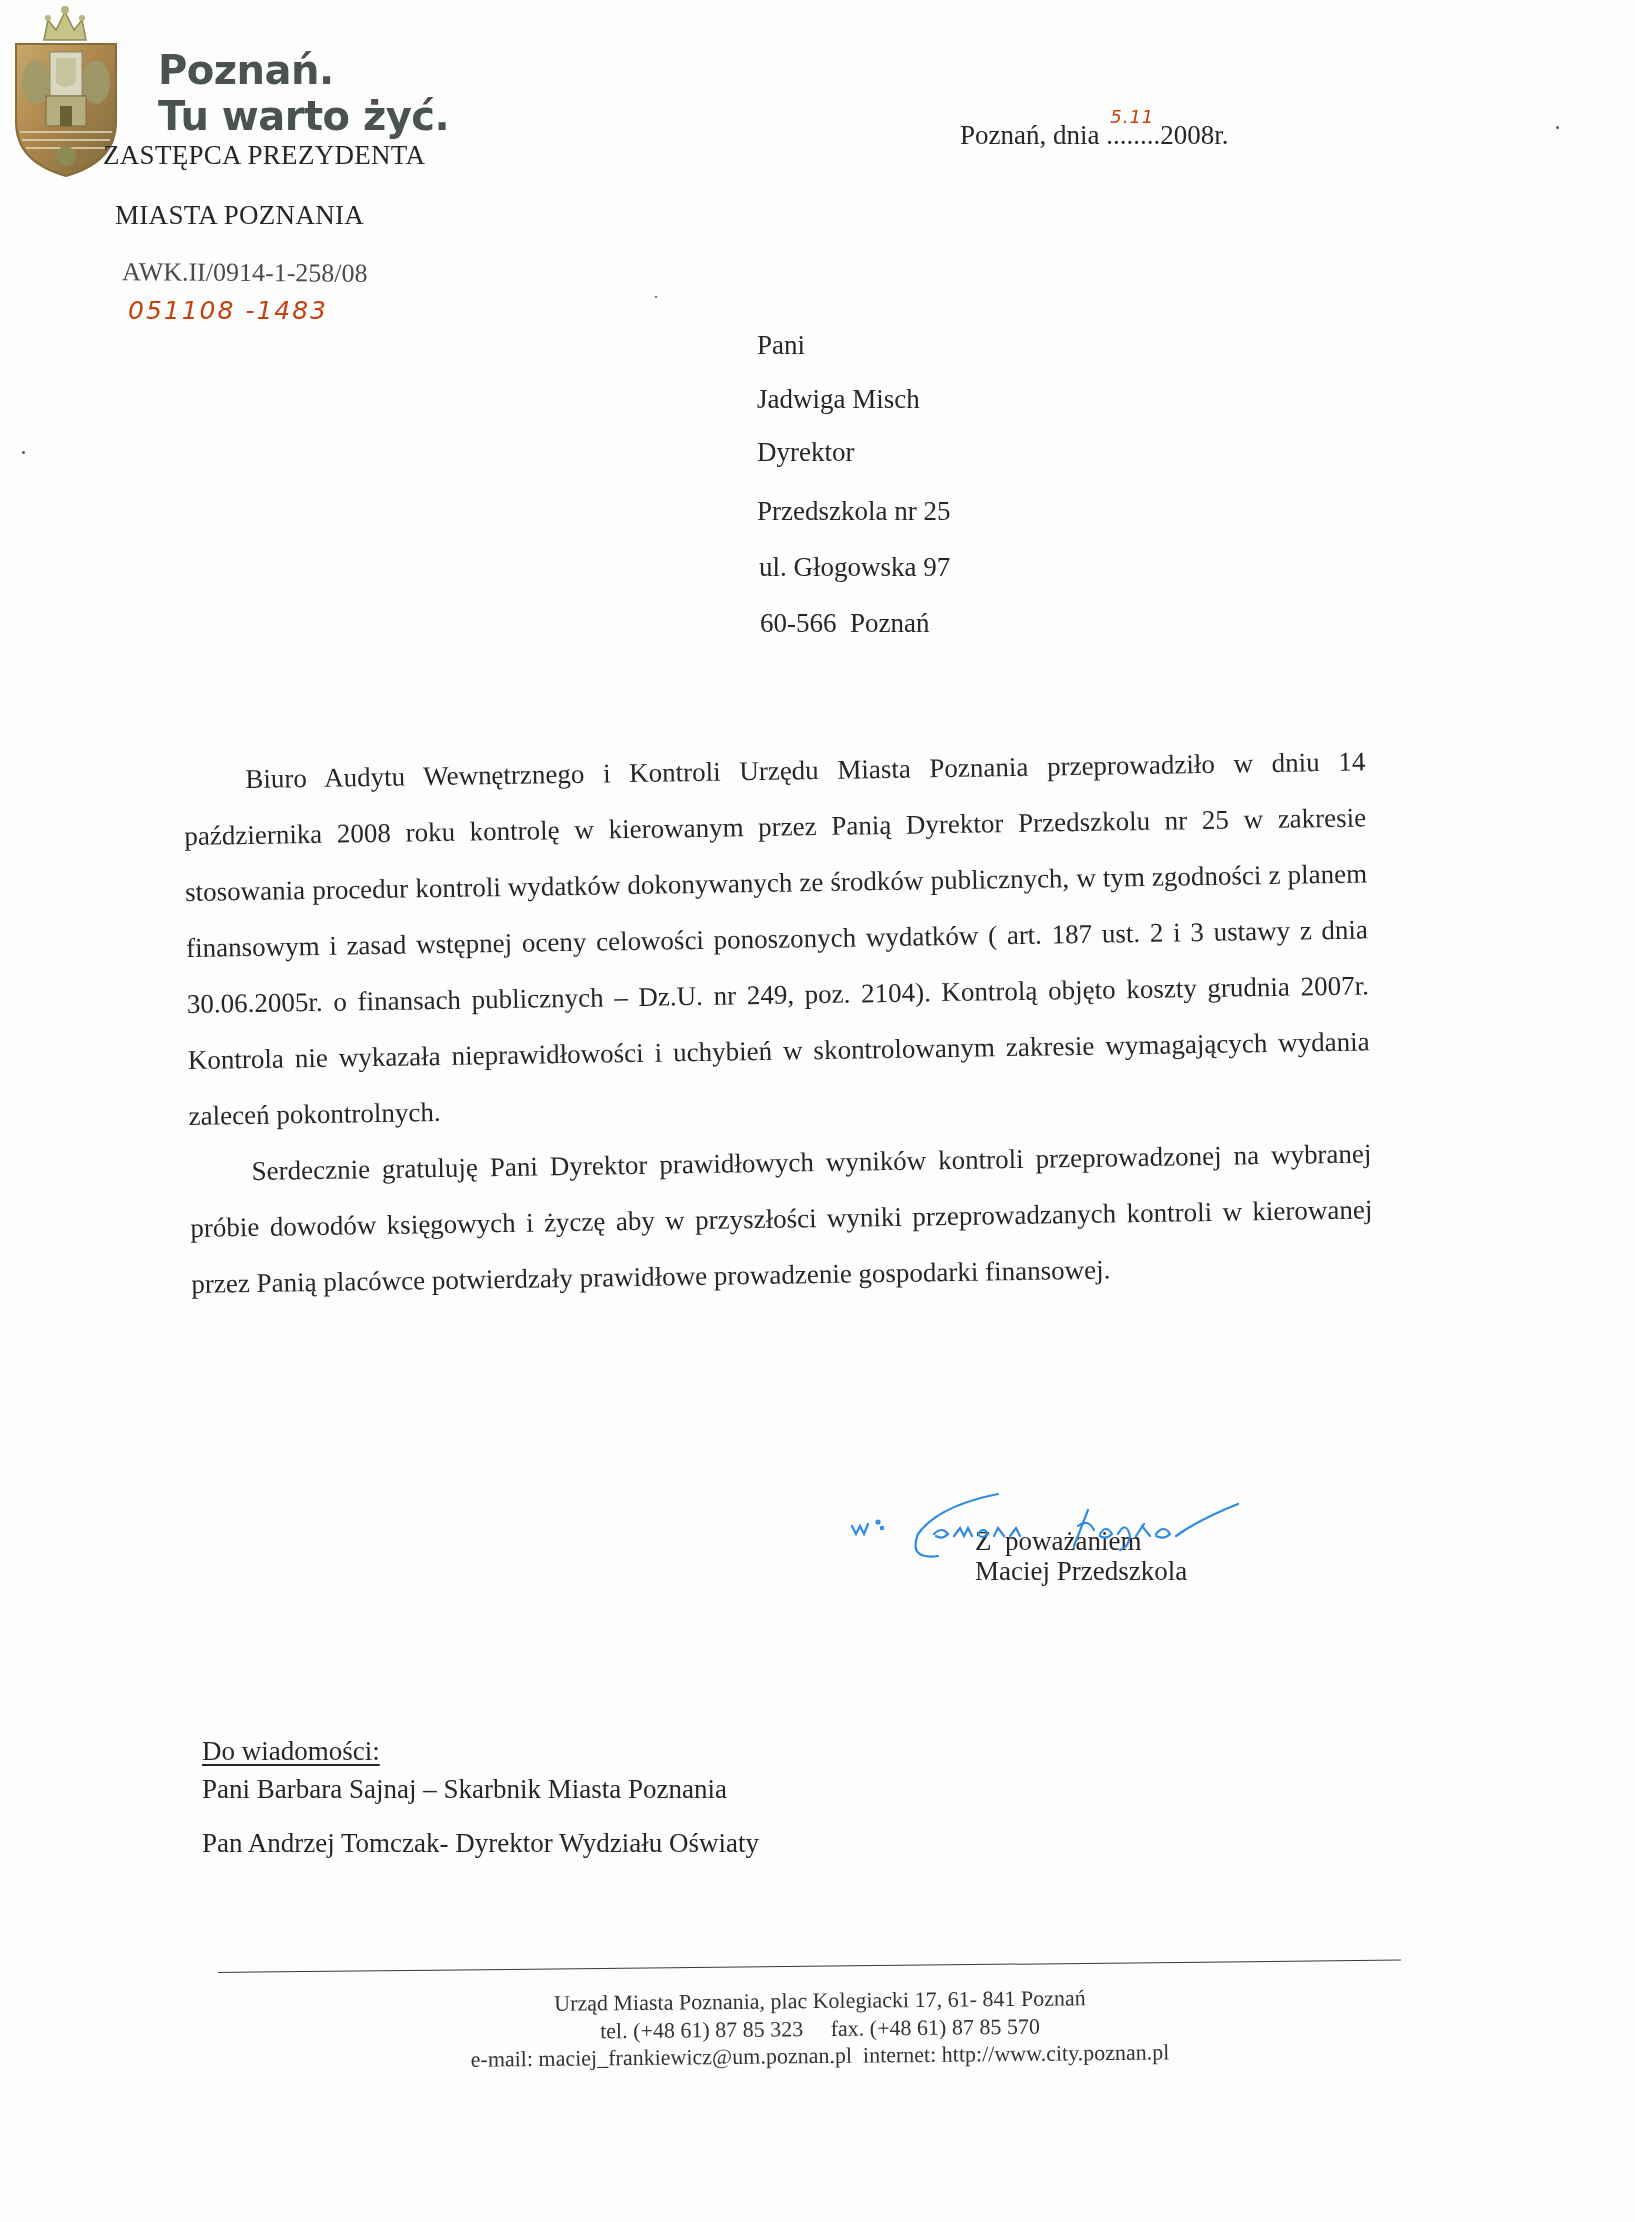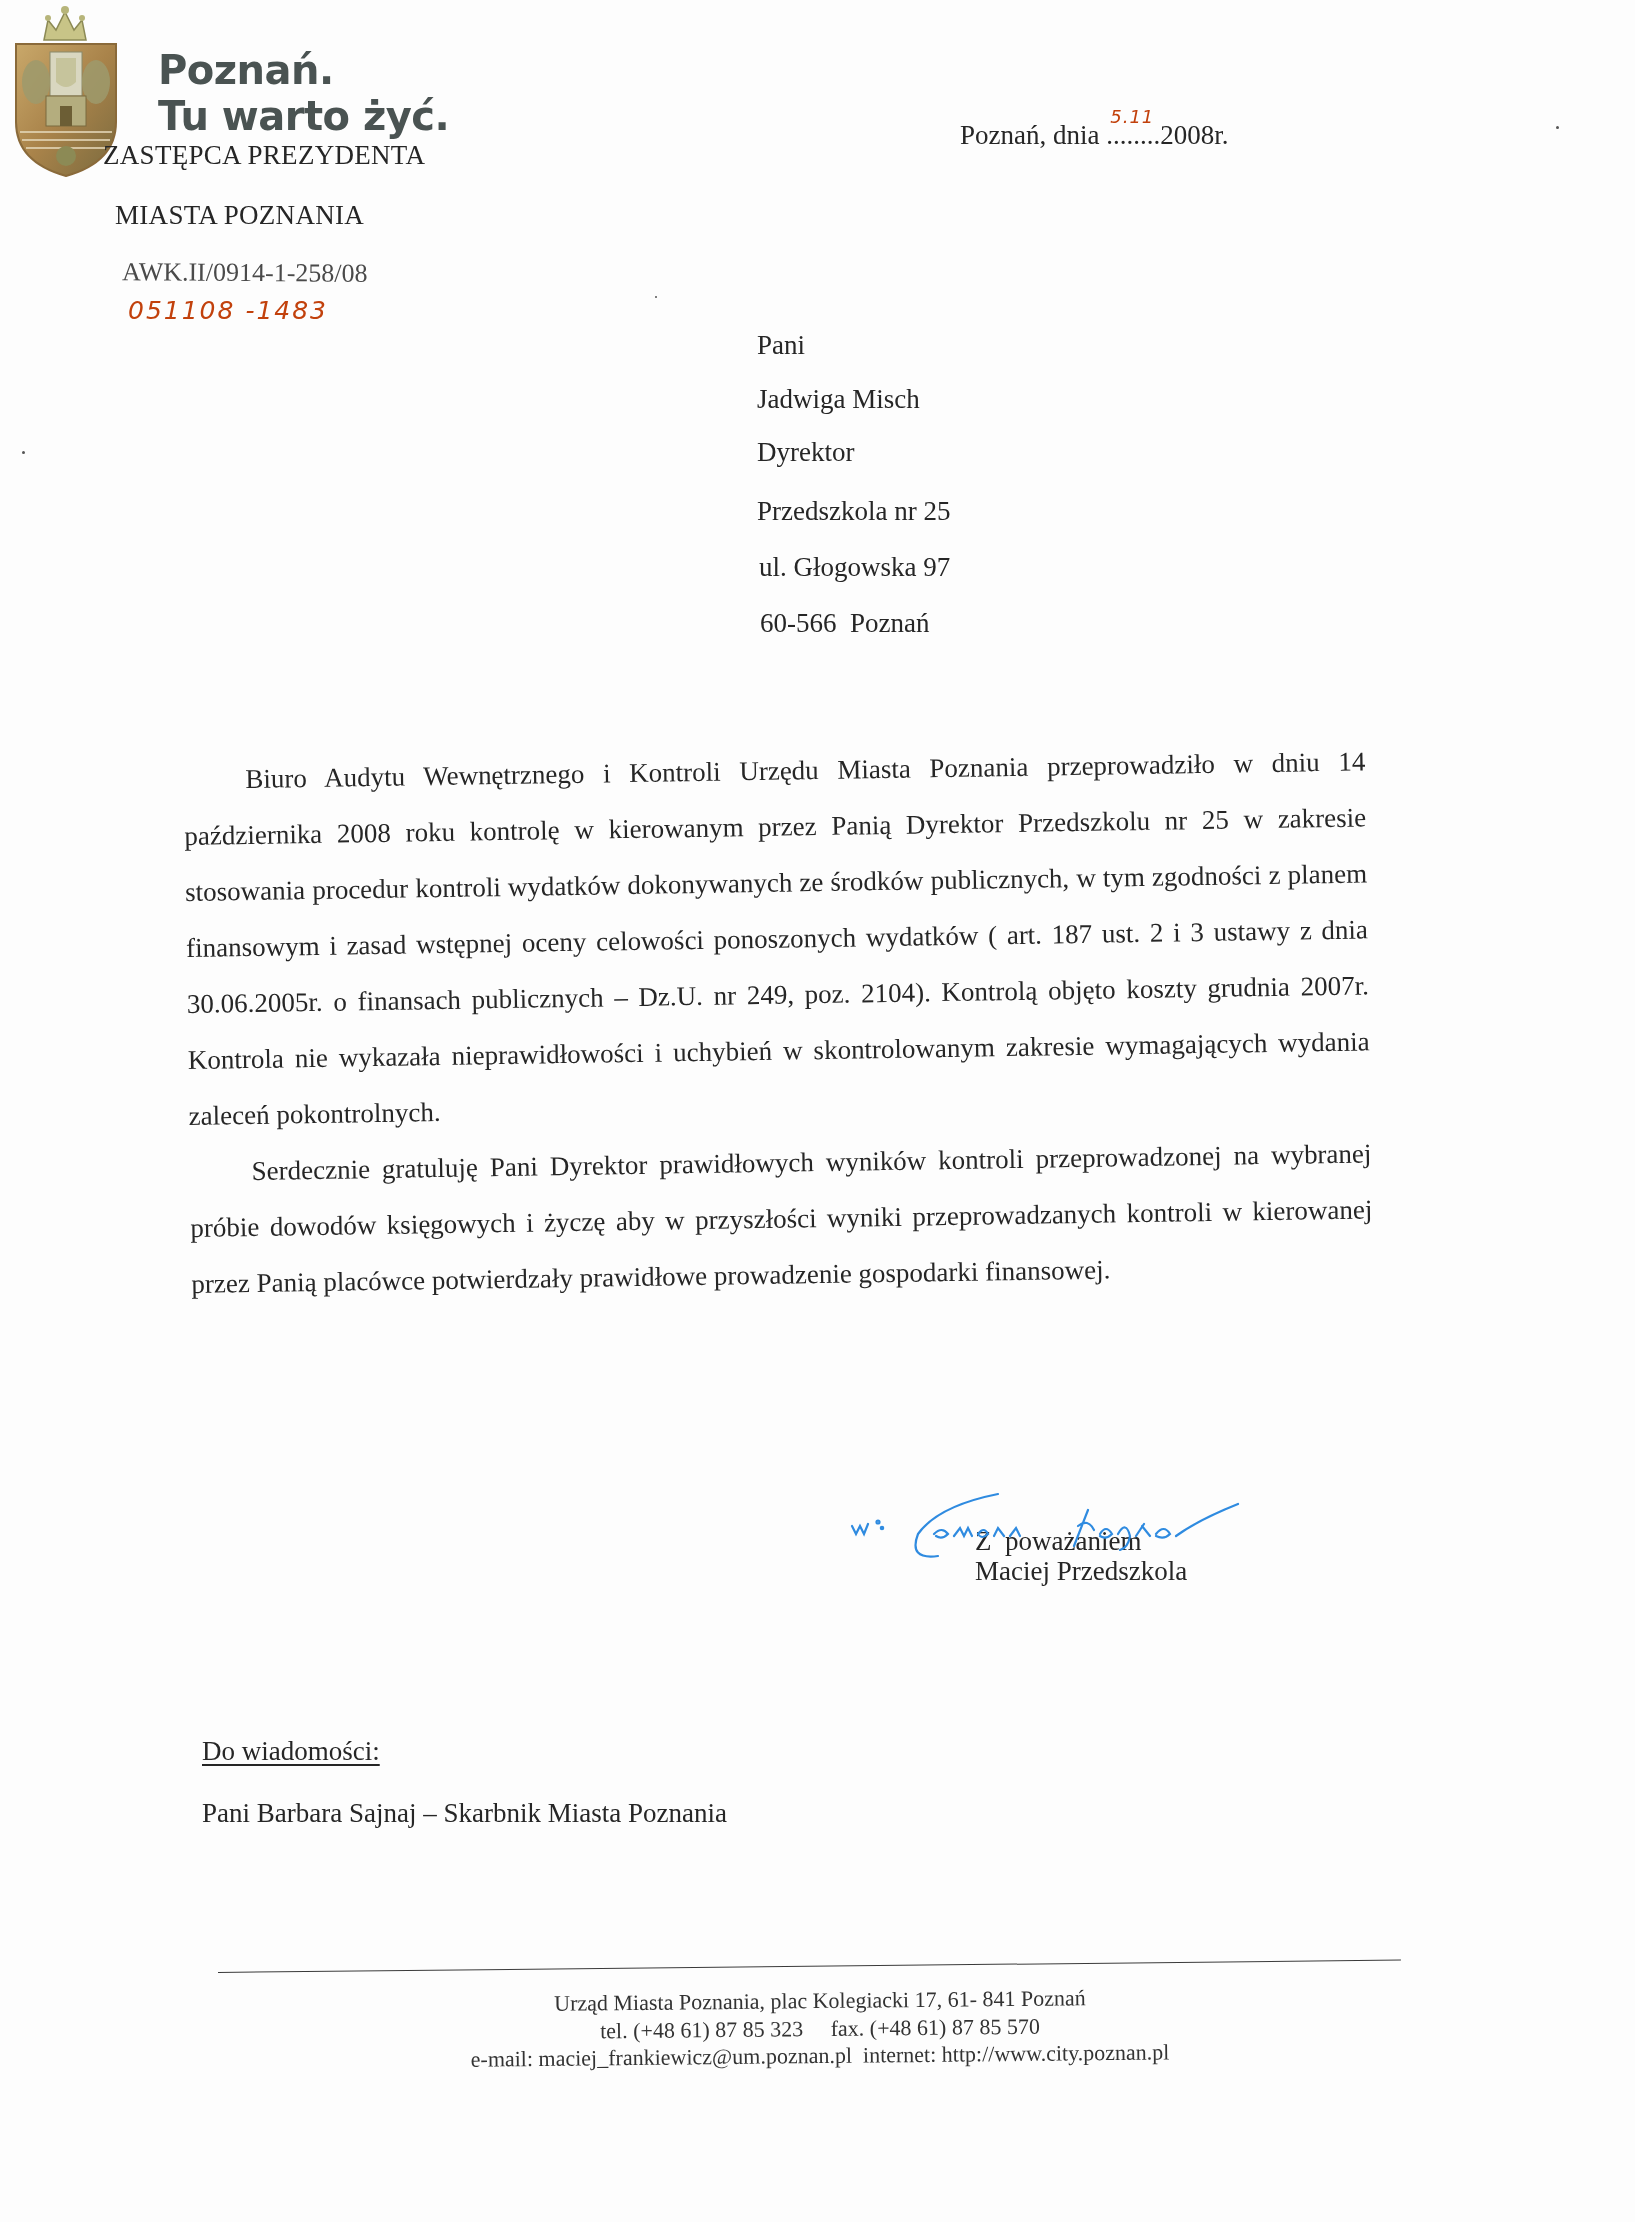--- a/index.html
+++ b/index.html
@@ -32,21 +32,21 @@
 
   .body-text { position: absolute; left: 183px; width: 1182px; font-size: 27px; line-height: 56px;
                transform: rotate(-0.9deg); transform-origin: left top; }
   .body-text p { margin: 0; text-align: justify; text-align-last: left; }
   .body-text .indent { text-indent: 62px; }
 
   .closing { font-size: 27px; }
   .signature { position: absolute; left: 838px; top: 1490px; width: 560px; height: 90px; }
 
   .cc-head { left: 202px; top: 1736px; font-size: 27px; text-decoration: underline; text-underline-offset: 4px; }
-  .cc { left: 202px; font-size: 27px; margin-top: 24px; }
+  .cc { left: 202px; font-size: 27px; }
 
   .footer-rule { position: absolute; left: 218px; top: 1972px; width: 1183px; height: 0; border-top: 1.6px solid #3a3a3a;
                  transform: rotate(-0.6deg); transform-origin: left top; }
   .footer { position: absolute; left: 300px; width: 1040px; text-align: center; font-size: 22px; color: #333;
             transform: rotate(-0.6deg); transform-origin: center; }
   .speck { position: absolute; width: 3px; height: 3px; border-radius: 50%; background: #555; }
 </style>
 </head>
 <body>
 
@@ -115,20 +115,21 @@
       <path d="M160 4 Q100 16 80 44 Q70 70 100 66"></path>
       <path d="M96 44 Q104 36 110 44 Q104 50 98 46 M116 46 L122 38 L126 46 L130 38 L134 46 M140 44 Q146 36 150 44 Q144 50 140 44 M156 46 L160 38 L166 46 M172 46 L178 38 L182 46"></path>
       <path d="M250 20 L236 56 M240 36 Q250 28 256 40 M262 44 Q268 34 274 44 Q268 50 262 46 M280 44 Q288 30 292 46 Q290 58 282 60 M298 46 L306 34 M304 36 L312 46 M318 44 Q326 34 332 44 Q326 50 318 46 M338 46 Q360 30 400 14"></path>
     </g>
   </svg>
 
   <div class="abs serif closing" style="left:975px;top:1556px">Maciej Przedszkola</div>
 
   <div class="abs serif cc-head">Do wiadomości:</div>
   <div class="abs serif cc" style="top:1774px">Pani Barbara Sajnaj – Skarbnik Miasta Poznania</div>
+  <div class="abs serif cc" style="top:1828px">Pan Andrzej Tomczak- Dyrektor Wydziału Oświaty</div>
 
   <div class="footer-rule"></div>
   <div class="footer serif" style="top:1988px">Urząd Miasta Poznania, plac Kolegiacki 17, 61- 841 Poznań</div>
   <div class="footer serif" style="top:2016px;white-space:pre">tel. (+48 61) 87 85 323     fax. (+48 61) 87 85 570</div>
   <div class="footer serif" style="top:2043px;white-space:pre">e-mail: maciej_frankiewicz@um.poznan.pl  internet: http://www.city.poznan.pl</div>
 
   <div class="speck" style="left:1556px;top:126px"></div>
   <div class="speck" style="left:22px;top:451px"></div>
   <div class="speck" style="left:655px;top:296px;width:2px;height:2px"></div>
 </div>

